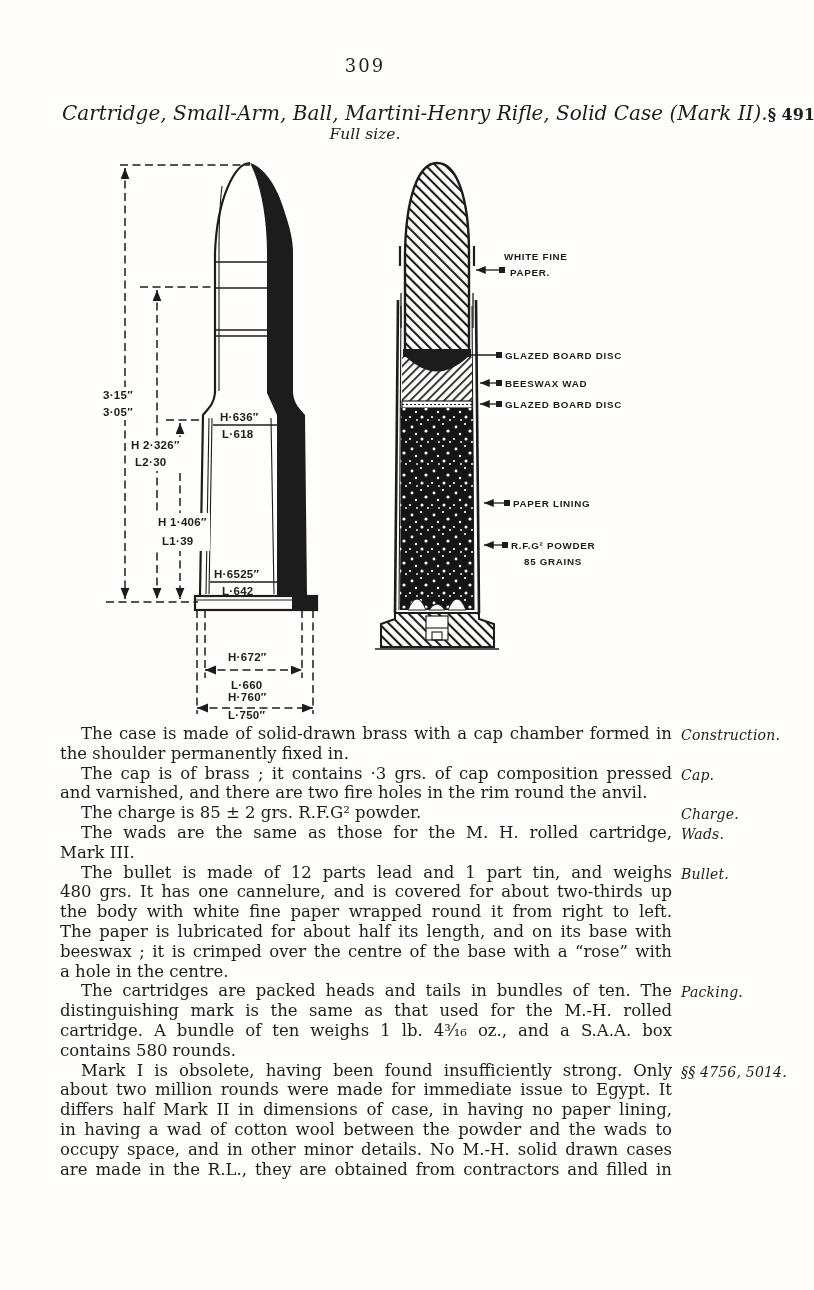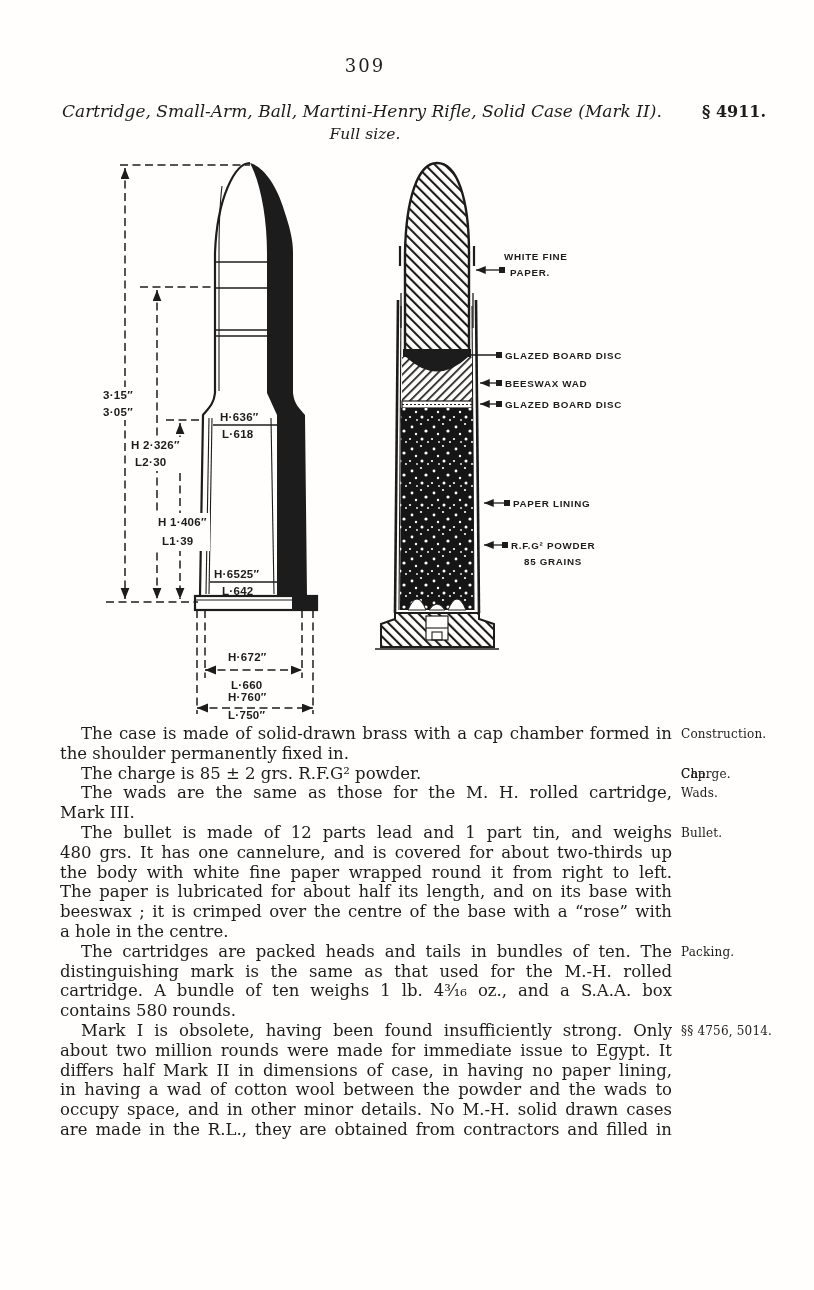--- a/index.html
+++ b/index.html
@@ -4,31 +4,31 @@
 <style>
   html,body{margin:0;padding:0;background:#ffffff;}
   .page{
     position:relative;width:814px;height:1290px;margin:0 auto;
     background:#fffefd;color:#1c1c1c;
     font-family:"DejaVu Serif", serif;overflow:hidden;padding-left:36px;
   }
   .abs{position:absolute;}
   .pageno{top:55px;left:0;width:730px;text-align:center;font-size:18px;letter-spacing:2px;}
   .titlerow{top:101px;left:62px;width:704px;display:flex;justify-content:space-between;align-items:baseline;}
-  .doctitle{font-style:italic;font-size:17px;white-space:nowrap;}
+  .doctitle{font-style:italic;font-size:20px;white-space:nowrap;}
   .secref{font-style:normal;font-weight:bold;font-size:16px;white-space:nowrap;}
   .caption{top:125px;left:0;width:730px;text-align:center;font-style:italic;font-size:15.5px;}
   .figure{top:158px;left:100px;width:660px;height:562px;}
   .textblock{top:724px;left:60px;width:754px;font-size:16.5px;}
   .para{position:relative;}
   .ptext{width:612px;}
   .bline{line-height:19.8px;text-align:justify;text-align-last:justify;}
   .bline.first{text-indent:21px;}
   .bline.lastl{text-align-last:left;}
-  .mnote{position:absolute;left:621px;top:3px;width:133px;font-size:12px;letter-spacing:.2px;white-space:nowrap;}
+  .mnote{position:absolute;left:621px;top:3px;width:133px;font-size:14px;letter-spacing:.2px;white-space:nowrap;font-style:italic;}
   
   .ln{stroke:#1c1c1c;fill:none;stroke-width:1.3px;}
   .w2{stroke-width:2.2px;}
   .w25{stroke-width:2.6px;}
   .thin{stroke-width:1.1px;}
   .dash{stroke:#1c1c1c;fill:none;stroke-width:1.5px;stroke-dasharray:8 4.5;}
   .dl{font-family:"Liberation Sans",sans-serif;font-weight:bold;font-size:11.5px;fill:#1c1c1c;letter-spacing:.3px;}
   .sl{font-family:"Liberation Sans",sans-serif;font-weight:bold;font-size:9.8px;fill:#1c1c1c;letter-spacing:.7px;}
   .ink{fill:#1c1c1c;}
 </style>
@@ -207,20 +207,24 @@
 
     <div class="para">
       <div class="ptext">
         <div class="bline first">The case is made of solid-drawn brass with a cap chamber formed in</div>
         <div class="bline lastl">the shoulder permanently fixed in.</div>
       </div>
       <div class="mnote">Construction.</div>
     </div>
 
     <div class="para">
+      <div class="ptext">
+        <div class="bline first">The cap is of brass ; it contains ·3 grs. of cap composition pressed</div>
+        <div class="bline lastl">and varnished, and there are two fire holes in the rim round the anvil.</div>
+      </div>
       <div class="mnote">Cap.</div>
     </div>
 
     <div class="para">
       <div class="ptext">
         <div class="bline first lastl">The charge is 85 ± 2 grs. R.F.G² powder.</div>
       </div>
       <div class="mnote">Charge.</div>
     </div>
 

